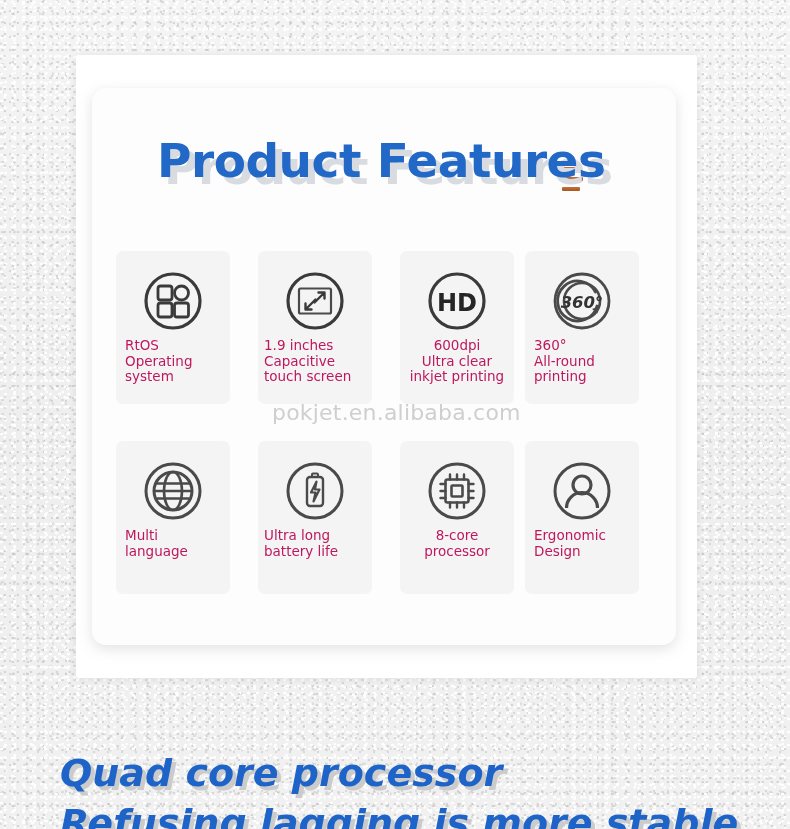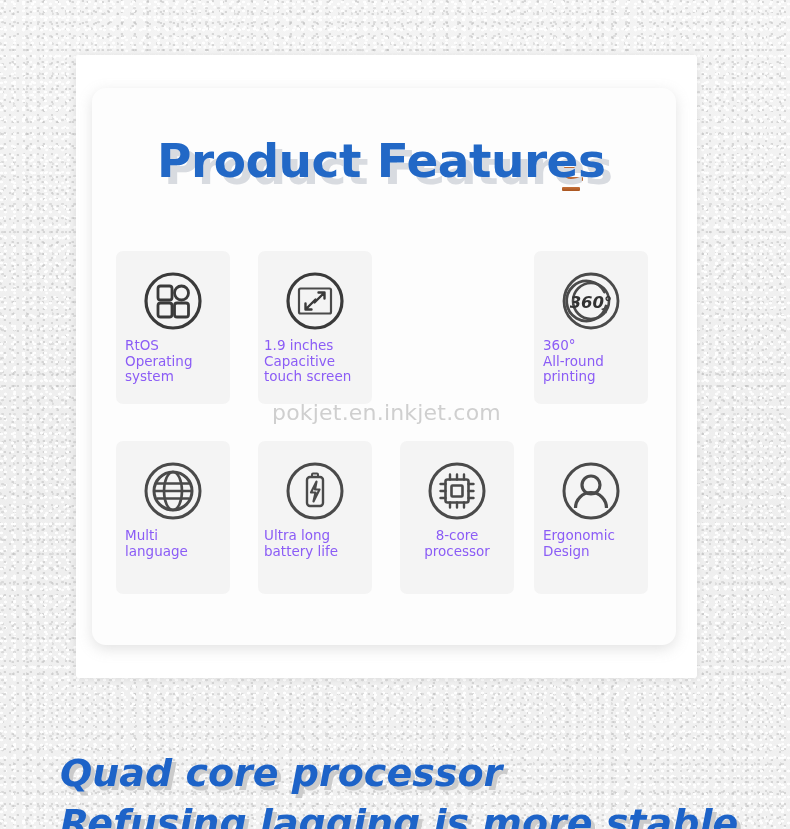--- a/index.html
+++ b/index.html
@@ -130,36 +130,36 @@
     background: #f4f4f4;
     border-radius: 7px;
     box-sizing: border-box;
     padding-top: 13px;
   }
   .feature-card.row1 { top: 0; height: 153px; }
   .feature-card.row2 { top: 190px; height: 153px; }
   .feature-card.c0 { left: 0; }
   .feature-card.c1 { left: 142px; }
   .feature-card.c2 { left: 284px; }
-  .feature-card.c3 { left: 418px; }
+  .feature-card.c3 { left: 409px; }
 
   .card-icon {
     width: 114px;
     height: 74px;
     display: flex;
     align-items: center;
     justify-content: center;
   }
   .card-icon svg { display: block; }
 
   .card-label {
     font-family: "DejaVu Sans", sans-serif;
     font-size: 13.5px;
     line-height: 15.5px;
-    color: #8b5cf6;
+    color: #be185d;
     padding: 0 8px 0 9px;
     white-space: pre-line;
     text-align: left;
   }
   .card-label.center { text-align: center; padding: 0 2px; }
   .feature-card.wide .card-label { padding-left: 6px; }
 
   
   #watermark {
     position: absolute;
@@ -244,20 +244,31 @@
           <rect x="15" y="18.5" width="32" height="25" rx="1.5" fill="none" stroke="#4a4a4a" stroke-width="2.2"></rect>
           <path d="M40.5 22.5 L40.5 28.5 M40.5 22.5 L34.5 22.5 M40.5 22.5 L30.5 32.5" fill="none" stroke="#3a3a3a" stroke-width="2.4" stroke-linecap="round"></path>
           <path d="M21.5 39.5 L21.5 33.5 M21.5 39.5 L27.5 39.5 M21.5 39.5 L31.5 29.5" fill="none" stroke="#3a3a3a" stroke-width="2.4" stroke-linecap="round"></path>
         </svg>
       </div>
       <div class="card-label">1.9 inches
 Capacitive
 touch screen</div>
     </div>
 
+    <div class="feature-card row1 c2">
+      <div class="card-icon">
+        <svg width="62" height="62" viewBox="0 0 62 62">
+          <circle cx="31" cy="31" r="27" fill="none" stroke="#3a3a3a" stroke-width="3.2"></circle>
+          <text x="31" y="40.5" text-anchor="middle" font-family="DejaVu Sans, sans-serif" font-size="24" font-weight="bold" fill="#262626">HD</text>
+        </svg>
+      </div>
+      <div class="card-label center">600dpi
+Ultra clear
+inkjet printing</div>
+    </div>
 
     <div class="feature-card row1 c3">
       <div class="card-icon">
         <svg width="62" height="62" viewBox="0 0 62 62">
           <circle cx="31" cy="31" r="27" fill="none" stroke="#4a4a4a" stroke-width="2.8"></circle>
           <path d="M44.5 22 A20 20 0 1 0 46 36" fill="none" stroke="#4a4a4a" stroke-width="2.8" stroke-linecap="round"></path>
           <circle cx="31" cy="31" r="18" fill="none" stroke="#4a4a4a" stroke-width="2.6"></circle>
           <path d="M41 39 L46.5 43.5 L47.5 36.5 Z" fill="#4a4a4a"></path>
           <text x="31" y="37.5" text-anchor="middle" font-family="DejaVu Sans, sans-serif" font-size="16.5" font-weight="bold" font-style="italic" fill="#333">360°</text>
         </svg>
@@ -317,21 +328,21 @@
           <circle cx="31" cy="25" r="9" fill="none" stroke="#4a4a4a" stroke-width="3.2"></circle>
           <path d="M15.5 48 A15.5 15.5 0 0 1 46.5 48" fill="none" stroke="#4a4a4a" stroke-width="3.2"></path>
         </svg>
       </div>
       <div class="card-label">Ergonomic
 Design</div>
     </div>
 
   </div>
 
-  <div id="watermark">pokjet.en.inkjet.com</div>
+  <div id="watermark">pokjet.en.alibaba.com</div>
 
   <div id="slogan">
     <div class="slogan-line">
       <span class="slogan-shadow">Quad core processor</span>
       <span class="slogan-main">Quad core processor</span>
     </div>
     <div class="slogan-line">
       <span class="slogan-shadow">Refusing lagging is more stable</span>
       <span class="slogan-main">Refusing lagging is more stable</span>
     </div>

